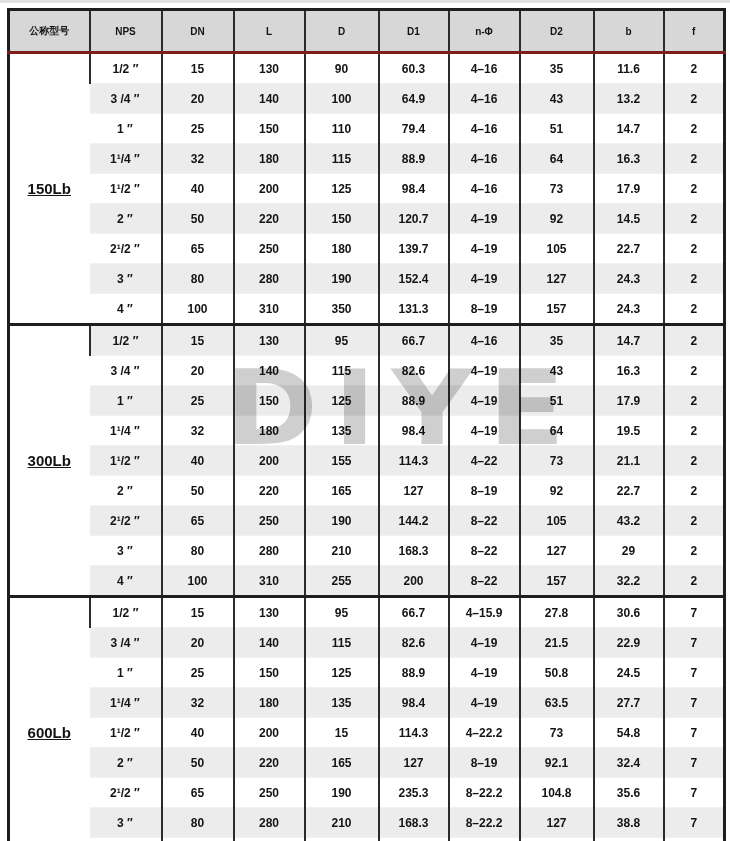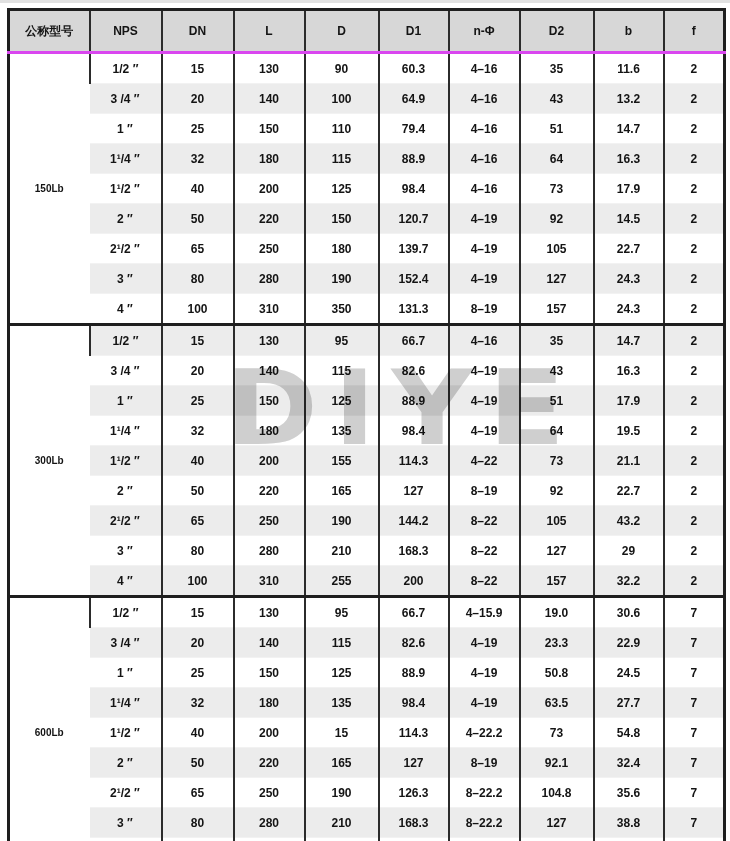--- a/index.html
+++ b/index.html
@@ -29,34 +29,35 @@
     vertical-align: middle;
     font-weight: bold;
     color: #141414;
     padding: 0;
     overflow: hidden;
     white-space: nowrap;
   }
   th:first-child, td:first-child { border-left: none; }
   thead th {
     background: #d7d7d7;
-    font-size: 12px;
+    font-size: 10px;
     height: 40px;
-    border-bottom: 3px solid #d946ef;
+    border-bottom: 3px solid #7f1d1d;
   }
   tbody td {
     font-size: 12px;
     border-top: 1px solid rgba(0,0,0,0.05);
     height: 29px;
   }
   tbody tr.stripe td { background: #ececec; }
   tbody tr.section-start td { border-top: 3px solid #1e1e1e; }
   td.group-cell {
     background: #ffffff !important;
-    font-size: 10px;
+    font-size: 15px;
+    text-decoration: underline;
   }
   .watermark {
     position: absolute;
     left: 168px; top: 348px;
     width: 470px; height: 120px;
     font-family: "DejaVu Sans", sans-serif;
     font-size: 112px;
     line-height: 120px;
     font-weight: bold;
     letter-spacing: 16px;
@@ -304,32 +305,32 @@
         <td>2</td>
       </tr>
       <tr class="section-start">
         <td rowspan="9" class="group-cell">600Lb</td>
         <td>1/2 ″</td>
         <td>15</td>
         <td>130</td>
         <td>95</td>
         <td>66.7</td>
         <td>4–15.9</td>
-        <td>19.0</td>
+        <td>27.8</td>
         <td>30.6</td>
         <td>7</td>
       </tr>
       <tr class="stripe">
         <td>3 /4 ″</td>
         <td>20</td>
         <td>140</td>
         <td>115</td>
         <td>82.6</td>
         <td>4–19</td>
-        <td>23.3</td>
+        <td>21.5</td>
         <td>22.9</td>
         <td>7</td>
       </tr>
       <tr class="">
         <td>1 ″</td>
         <td>25</td>
         <td>150</td>
         <td>125</td>
         <td>88.9</td>
         <td>4–19</td>
@@ -368,21 +369,21 @@
         <td>8–19</td>
         <td>92.1</td>
         <td>32.4</td>
         <td>7</td>
       </tr>
       <tr class="">
         <td>2¹/2 ″</td>
         <td>65</td>
         <td>250</td>
         <td>190</td>
-        <td>126.3</td>
+        <td>235.3</td>
         <td>8–22.2</td>
         <td>104.8</td>
         <td>35.6</td>
         <td>7</td>
       </tr>
       <tr class="stripe">
         <td>3 ″</td>
         <td>80</td>
         <td>280</td>
         <td>210</td>

